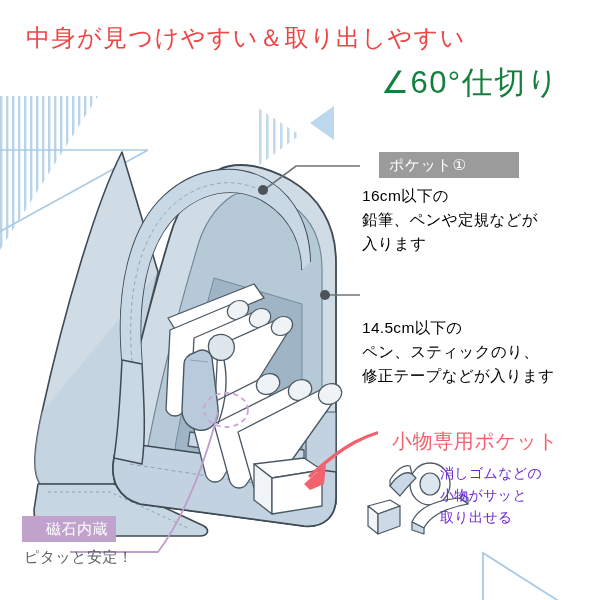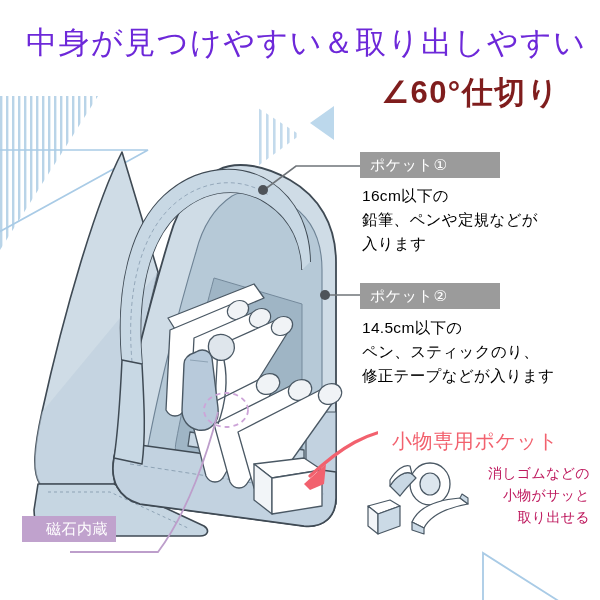--- a/index.html
+++ b/index.html
@@ -19,33 +19,33 @@
   
   #headline {
     position: absolute;
     left: 0;
     top: 22px;
     width: 600px;
     box-sizing: border-box;
     padding: 0 26px;
   }
   .head-line1 {
-    font-size: 31px;
+    font-size: 24px;
     letter-spacing: 1.5px;
-    color: #6d28d9;
+    color: #ef4444;
     font-weight: 400;
     text-align: left;
     white-space: nowrap;
   }
   .head-line2 {
     margin-top: 8px;
     font-size: 31px;
     letter-spacing: 1.5px;
-    color: #7f1d1d;
-    font-weight: 700;
+    color: #15803d;
+    font-weight: 400;
     text-align: right;
     padding-right: 14px;
     white-space: nowrap;
   }
 
   
   .deco { position: absolute; pointer-events: none; }
 
   
   #illustration {
@@ -73,25 +73,25 @@
   .desc {
     position: absolute;
     color: #000000;
     font-size: 15.5px;
     line-height: 24px;
     letter-spacing: 0.3px;
     white-space: pre-line;
   }
   .desc-small {
     position: absolute;
-    color: #be185d;
+    color: #6d28d9;
     font-size: 14px;
     line-height: 22px;
     letter-spacing: 0.3px;
-    text-align: right;
+    text-align: left;
     white-space: pre-line;
   }
   #pink-label {
     position: absolute;
     color: #f2616e;
     font-size: 20px;
     letter-spacing: 0.6px;
     white-space: nowrap;
   }
   #magnet-sub {
@@ -265,26 +265,25 @@
     <g>
       <path d="M264,190 L296,166 L360,166" fill="none" stroke="#6f7479" stroke-width="1.6"></path>
       <circle cx="263" cy="190" r="5" fill="#4e5359"></circle>
     </g>
     <g>
       <path d="M326,295 L360,295" fill="none" stroke="#6f7479" stroke-width="1.6"></path>
       <circle cx="325" cy="295" r="5" fill="#4e5359"></circle>
     </g>
   </svg>
 
-  <div class="badge badge-gray" style="left:360px; top:152px; width:140px;">ポケット①</div>
+  <div class="badge badge-gray" style="left:379px; top:152px; width:140px;">ポケット①</div>
   <div class="desc" style="left:362px; top:184px; width:230px;">16cm以下の
 鉛筆、ペンや定規などが
 入ります</div>
 
-  <div class="badge badge-gray" style="left:360px; top:283px; width:140px;">ポケット②</div>
   <div class="desc" style="left:362px; top:316px; width:240px;">14.5cm以下の
 ペン、スティックのり、
 修正テープなどが入ります</div>
 
   <div id="pink-label" style="left:392px; top:428px;">小物専用ポケット</div>
 
   <svg class="deco" width="130" height="80" viewBox="0 0 130 80" style="left:366px; top:458px;">
 
     <g>
       <ellipse cx="64" cy="26" rx="20" ry="21" fill="#ffffff" stroke="#4a5864" stroke-width="1.3"></ellipse>
@@ -305,14 +304,15 @@
       <path d="M46,64 L58,70 L58,76 L46,72 Z" fill="#cbdae6" stroke="#4a5864" stroke-width="1.2" stroke-linejoin="round"></path>
       <path d="M94,40 L102,46 L102,40 L96,36 Z" fill="#cbdae6" stroke="#4a5864" stroke-width="1.1" stroke-linejoin="round"></path>
     </g>
   </svg>
 
   <div class="desc-small" style="left:440px; top:462px; width:150px;">消しゴムなどの
 小物がサッと
 取り出せる</div>
 
   <div class="badge badge-purple" style="left:22px; top:516px; width:94px;">磁石内蔵</div>
+  <div id="magnet-sub" style="left:24px; top:548px;">ピタッと安定！</div>
 
 </div>
 
 </body></html>

